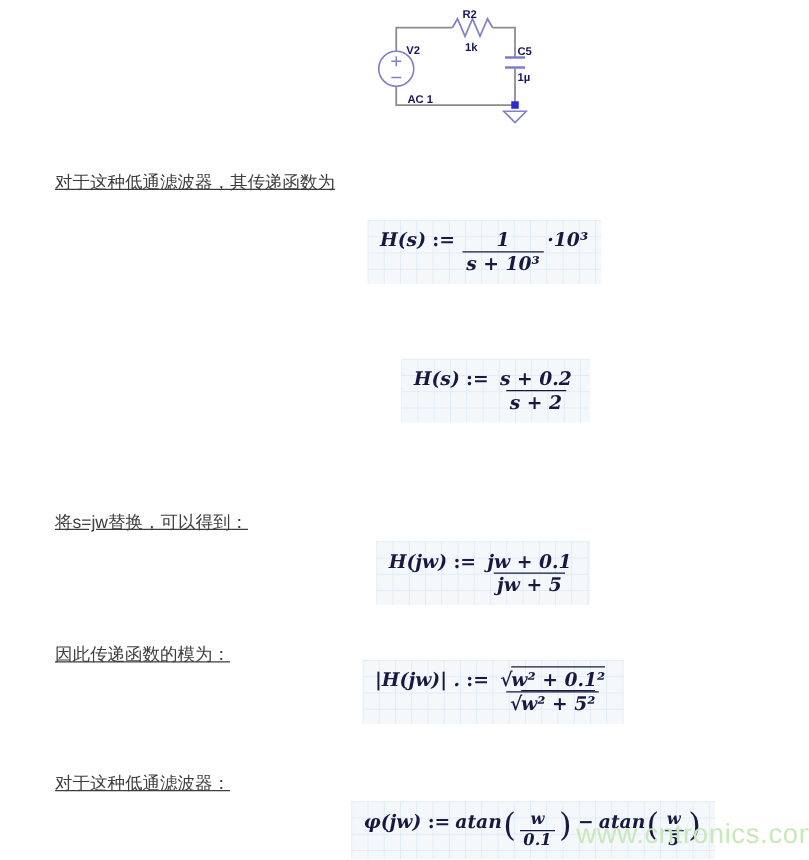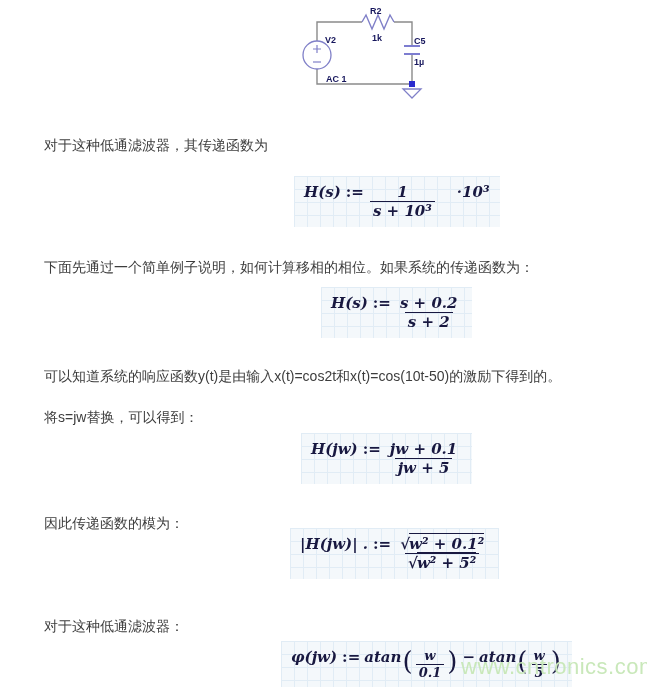--- a/index.html
+++ b/index.html
@@ -7,20 +7,21 @@
     position:relative;width:647px;height:688px;background:#ffffff;
     font-family:"Liberation Sans",sans-serif;overflow:hidden;
   }
   
   .circuit{position:absolute;left:292px;top:2px;width:140px;height:100px;}
   .circuit text{font-family:"Liberation Sans",sans-serif;font-weight:bold;font-size:9px;fill:#16165c;}
   
   .para{
     position:absolute;left:44px;color:#3d3d3d;font-size:14px;line-height:19px;
     white-space:nowrap;
+    text-decoration:underline;
   }
   
   .formula-box{
     position:absolute;display:flex;align-items:flex-start;
     font-family:"DejaVu Serif","Liberation Serif",serif;
     font-style:italic;font-weight:bold;color:#181840;font-size:15px;
     background-color:#f4f8fb;
     background-image:linear-gradient(#e1ecf5 1px,transparent 1px),
                      linear-gradient(90deg,#e1ecf5 1px,transparent 1px);
     background-size:13px 13px;
@@ -28,21 +29,21 @@
   }
   .op{font-style:normal;margin:0 4px;}
   .lhs{margin-right:1px;}
   .frac{display:inline-flex;flex-direction:column;align-items:center;line-height:1.2;margin:0 2px;vertical-align:middle;}
   .frac .num{padding:0 3px;}
   .frac .den{border-top:1.5px solid #181840;padding:0 3px;}
   .frac-small{font-size:13px;}
   .radical{font-style:normal;margin-right:-1px;}
   .radicand{border-top:1.4px solid #181840;padding-top:1px;}
   .bigp{font-size:26px;font-weight:normal;font-style:normal;line-height:1;margin:0 1px;}
-  .suffix{margin-left:20px;}
+  .suffix{margin-left:1px;}
   .minus{font-style:normal;margin:0 4px;}
   
   .watermark{
     position:absolute;left:461px;top:654px;font-size:22px;color:#c9e8ba;
     font-family:"Liberation Sans",sans-serif;letter-spacing:0.5px;
   }
 </style>
 </head>
 <body>
 
@@ -59,22 +60,20 @@
     <path d="M111 87 H129 L120 96 Z" stroke="#8080c8" stroke-width="1.3" fill="none"></path>
     <text x="33" y="41">V2</text>
     <text x="78" y="12">R2</text>
     <text x="80" y="39">1k</text>
     <text x="122" y="42">C5</text>
     <text x="122" y="63">1µ</text>
     <text x="34" y="80">AC 1</text>
   </svg>
 
   <div class="para" style="top:136px">对于这种低通滤波器，其传递函数为</div>
-  <div class="para" style="top:258px">下面先通过一个简单例子说明，如何计算移相的相位。如果系统的传递函数为：</div>
-  <div class="para" style="top:367px">可以知道系统的响应函数y(t)是由输入x(t)=cos2t和x(t)=cos(10t-50)的激励下得到的。</div>
   <div class="para" style="top:514px">因此传递函数的模为：</div>
   <div class="para" style="top:408px">将s=jw替换，可以得到：</div>
   <div class="para" style="top:617px">对于这种低通滤波器：</div>
 
   <div class="formula-box" style="left:294px;top:176px">
     <span class="lhs">H(s)</span>
     <span class="op">:=</span>
     <span class="frac">
       <span class="num">1</span>
       <span class="den">s + 10³</span>

